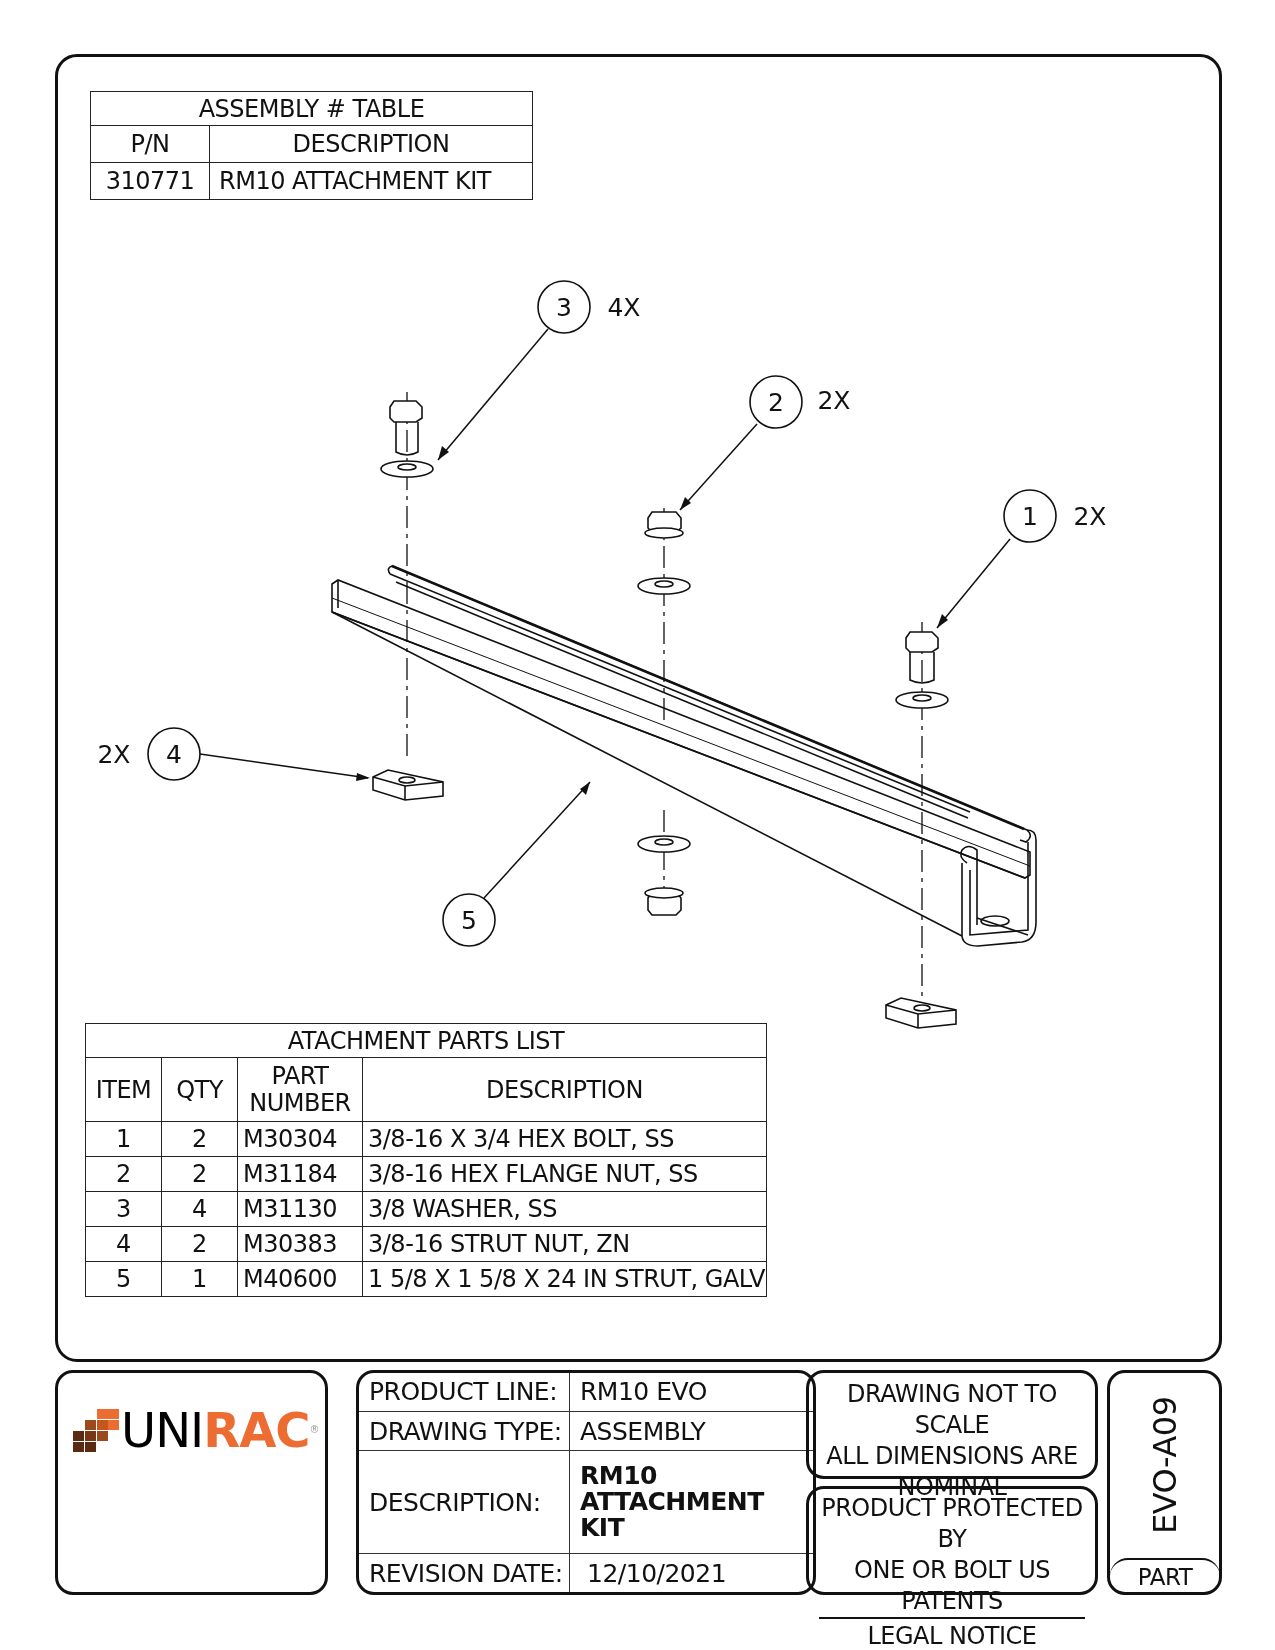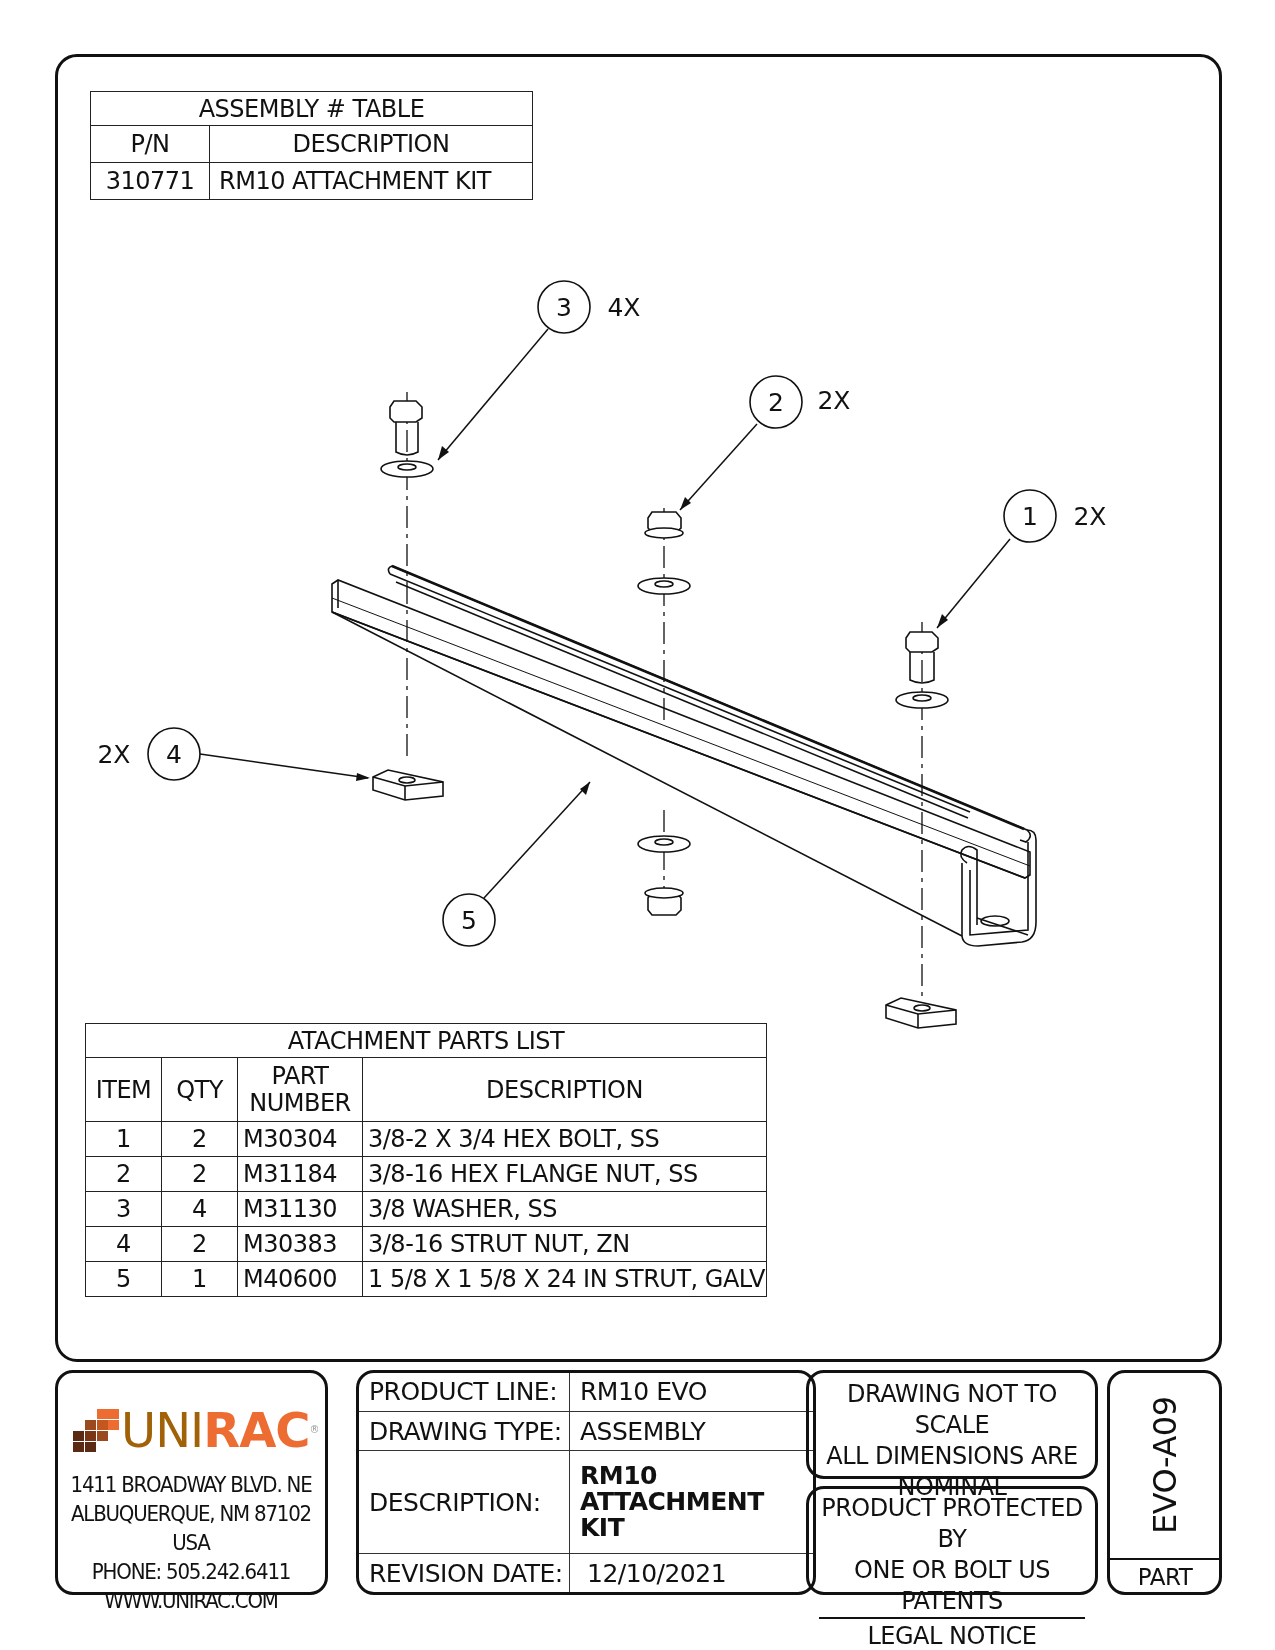--- a/index.html
+++ b/index.html
@@ -1,21 +1,21 @@
 <!DOCTYPE html>
 <html><head>
 <meta charset="utf-8">
 <style>
   html,body{margin:0;padding:0;background:#fff;}
   body{width:1275px;height:1650px;position:relative;overflow:hidden;font-family:"DejaVu Sans Condensed","DejaVu Sans",sans-serif;color:#111;}
   .abs{position:absolute;box-sizing:border-box;}
   .frame{border:3.5px solid #111;border-radius:22px;}
   table{border-collapse:collapse;}
   td,th{border:1.5px solid #222;padding:0;font-weight:normal;}
-  .t-font{font-family:"DejaVu Sans",sans-serif;letter-spacing:-0.5px;}
+  .t-font{font-family:"DejaVu Sans",sans-serif;letter-spacing:-0.5px;border-radius:24px;}
   #asm{left:90px;top:91px;width:443px;font-size:24px;}
   #asm td{height:36px;}
   #asm .hdr{text-align:center;height:33px;}
   #parts{left:85px;top:1023px;width:682px;font-size:24px;}
   #parts td{height:34px;}
   #parts .c{text-align:center;}
   #parts .l{padding-left:5px;}
   .sheet-frame{border:3.5px solid #111;border-radius:18px;}
   .pl-table{width:100%;height:100%;font-size:25px;}
   .pl-table td{border:1.5px solid #333;padding-left:10px;}
@@ -162,21 +162,21 @@
     <td class="c" style="width:124px;line-height:27px;">
       <span>PART</span><br>
       <span>NUMBER</span>
     </td>
     <td class="c">DESCRIPTION</td>
   </tr>
   <tr>
     <td class="c">1</td>
     <td class="c">2</td>
     <td class="l">M30304</td>
-    <td class="l">3/8-2 X 3/4 HEX BOLT, SS</td>
+    <td class="l">3/8-16 X 3/4 HEX BOLT, SS</td>
   </tr>
   <tr>
     <td class="c">2</td>
     <td class="c">2</td>
     <td class="l">M31184</td>
     <td class="l">3/8-16 HEX FLANGE NUT, SS</td>
   </tr>
   <tr>
     <td class="c">3</td>
     <td class="c">4</td>
@@ -206,28 +206,22 @@
       <rect x="12" y="11" width="11" height="10" fill="#9a4a1c"></rect>
       <rect x="24" y="11" width="11" height="10" fill="#c4561f"></rect>
       <rect x="35" y="11" width="11" height="10" fill="#ec6c32"></rect>
       <rect x="0" y="22" width="11" height="10" fill="#5a2a12"></rect>
       <rect x="12" y="22" width="11" height="10" fill="#7a3515"></rect>
       <rect x="24" y="22" width="11" height="10" fill="#9a4a1c"></rect>
       <rect x="0" y="33" width="11" height="10" fill="#5a2a12"></rect>
       <rect x="12" y="33" width="11" height="10" fill="#5a2a12"></rect>
     </svg>
     <div class="abs logo-word" style="left:48px;top:3px;white-space:nowrap;">
-      <span style="color:#a16207;">UNI</span><span style="color:#ec6c32;font-weight:bold;">RAC</span><sup style="font-size:10px;color:#999;vertical-align:top;">®</sup>
+      <span style="color:#000000;">UNI</span><span style="color:#ec6c32;font-weight:bold;">RAC</span><sup style="font-size:10px;color:#999;vertical-align:top;">®</sup>
     </div>
-  </div>
-  <div class="abs addr" style="left:0;top:97px;width:266px;">
-    <div>1411 BROADWAY BLVD. NE</div>
-    <div>ALBUQUERQUE, NM 87102 USA</div>
-    <div>PHONE: 505.242.6411</div>
-    <div>WWW.UNIRAC.COM</div>
   </div>
 </div>
 
 <div class="abs sheet-frame" style="left:356px;top:1370px;width:460px;height:225px;overflow:hidden;">
   <table class="pl-table t-font">
     <tbody>
         <tr>
       <td style="width:200px;">PRODUCT LINE:</td>
       <td>RM10 EVO</td>
     </tr>

